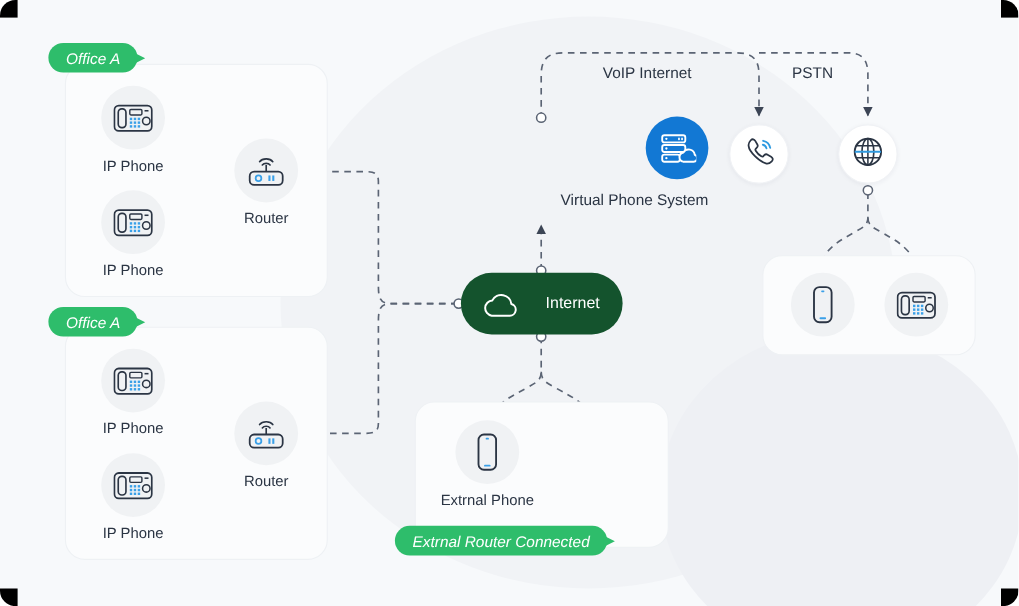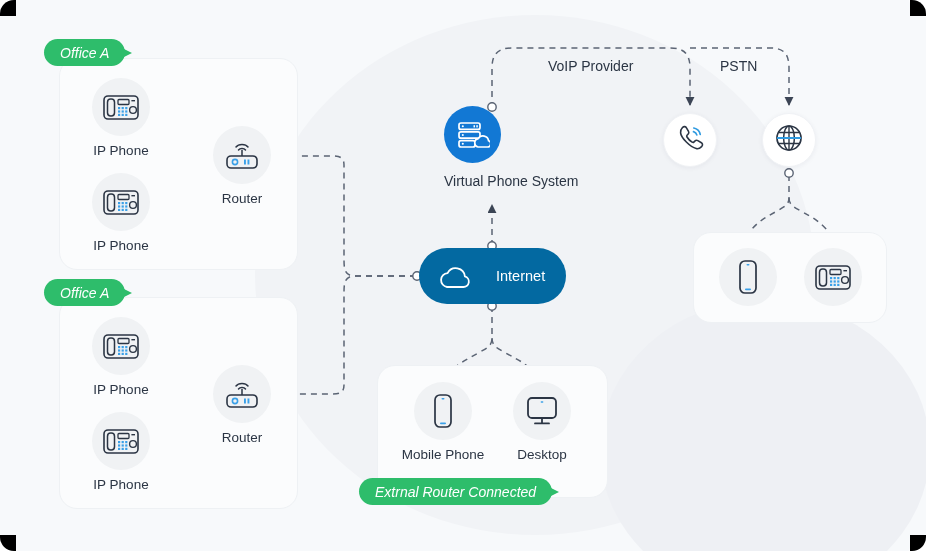--- a/index.html
+++ b/index.html
@@ -121,33 +121,33 @@
     width: 54px; height: 54px;
     border-radius: 50%;
     background: #ffffff;
     border: 1px solid #f0f2f5;
     box-shadow: 0 1px 5px rgba(30,40,60,.06);
     display: flex; align-items: center; justify-content: center;
   }
 
   
   #vps-node { position: absolute; left: 444px; top: 106px; z-index: 20;
-              display:flex; flex-direction:column; align-items:flex-start; width: 200px; }
+              display:flex; flex-direction:column; align-items:flex-end; width: 200px; }
   #vps-circle {
     width: 57px; height: 57px; border-radius: 50%;
     background: #1278d4;
     display:flex; align-items:center; justify-content:center;
   }
   #vps-label { margin-top: 10px; font-size: 14px; color: #2b3544; white-space: nowrap; }
 
   
   #internet-node {
     position: absolute; left: 419px; top: 248px;
     width: 147px; height: 56px;
-    background: #0369a1;
+    background: #14532d;
     border-radius: 28px;
     display: flex; align-items: center;
     z-index: 20;
   }
   #internet-icon { margin-left: 17px; display:flex; }
   #internet-label { margin-left: 16px; color: #ffffff; font-size: 14.5px; }
 
   
   .edge-label {
     position: absolute;
@@ -360,21 +360,21 @@
 
   <div id="internet-node">
     <div id="internet-icon">
       <svg width="44" height="32" viewBox="0 0 44 32">
         <path d="M11,27 a7,7 0 0 1 0.6,-13.9 a9.2,9.2 0 0 1 17.3,3.3 a5.4,5.4 0 0 1 -1.6,10.6 z" fill="none" stroke="#ffffff" stroke-width="1.8" stroke-linejoin="round"></path>
       </svg>
     </div>
     <div id="internet-label">Internet</div>
   </div>
 
-  <div class="edge-label" id="label-voip">VoIP Provider</div>
+  <div class="edge-label" id="label-voip">VoIP Internet</div>
   <div class="edge-label" id="label-pstn">PSTN</div>
 
   <div class="circle-node" style="left:663px; top:113px;">
     <span>
       <svg width="32" height="32" viewBox="0 0 32 32">
         <path d="M8.5,5.5 c1.6,-1.6 3.2,-0.9 4.1,0.6 l1.9,3.2 c0.7,1.2 0.4,2.1 -0.5,3 l-1,1
                  c-0.5,0.5 -0.4,1 0,1.7 c1.2,2 3.1,3.9 5.1,5.1 c0.7,0.4 1.2,0.5 1.7,0
                  l1,-1 c0.9,-0.9 1.8,-1.2 3,-0.5 l3.2,1.9 c1.5,0.9 2.2,2.5 0.6,4.1
                  c-1.5,1.5 -3.3,2.6 -5.4,1.9 C16.3,25.1 7,15.8 6.6,10.9 c-0.4,-2 0.5,-3.9 1.9,-5.4 z" fill="none" stroke="#2b3544" stroke-width="1.6" stroke-linejoin="round"></path>
         <path d="M19.5,9.6 a4.6,4.6 0 0 1 3.3,3.3" fill="none" stroke="#2f9ae0" stroke-width="1.7" stroke-linecap="round"></path>
@@ -435,34 +435,23 @@
   <div class="badge" id="badge-external">Extrnal Router Connected</div>
 
   <div class="node" style="left:395px; top:382px;">
     <div class="halo">
       <svg width="26" height="36" viewBox="0 0 26 36">
         <rect x="5" y="2" width="16" height="32" rx="5" fill="none" stroke="#2b3544" stroke-width="1.7"></rect>
         <rect x="11.5" y="5" width="3" height="1.6" rx="0.8" fill="#3aa0e8"></rect>
         <rect x="10" y="29.4" width="6" height="1.8" rx="0.9" fill="#3aa0e8"></rect>
       </svg>
     </div>
-    <div class="node-label">Mobile Phone</div>
-  </div>
-
-  <div class="node" style="left:494px; top:382px;">
-    <div class="halo">
-      <svg width="36" height="34" viewBox="0 0 36 34">
-        <rect x="4" y="4" width="28" height="20" rx="4" fill="none" stroke="#2b3544" stroke-width="1.8"></rect>
-        <rect x="16.6" y="7.2" width="2.8" height="1.6" rx="0.8" fill="#3aa0e8"></rect>
-        <line x1="18" y1="24" x2="18" y2="29" stroke="#2b3544" stroke-width="1.8"></line>
-        <line x1="11" y1="29.4" x2="25" y2="29.4" stroke="#2b3544" stroke-width="1.8" stroke-linecap="round"></line>
-      </svg>
-    </div>
-    <div class="node-label">Desktop</div>
-  </div>
+    <div class="node-label">Extrnal Phone</div>
+  </div>
+
 
   <div class="corner-mask" id="cm-tl"></div>
   <div class="corner-mask" id="cm-tr"></div>
   <div class="corner-mask" id="cm-bl"></div>
   <div class="corner-mask" id="cm-br"></div>
   <div class="corner" id="corner-tl"></div>
   <div class="corner" id="corner-tr"></div>
   <div class="corner" id="corner-bl"></div>
   <div class="corner" id="corner-br"></div>
 

